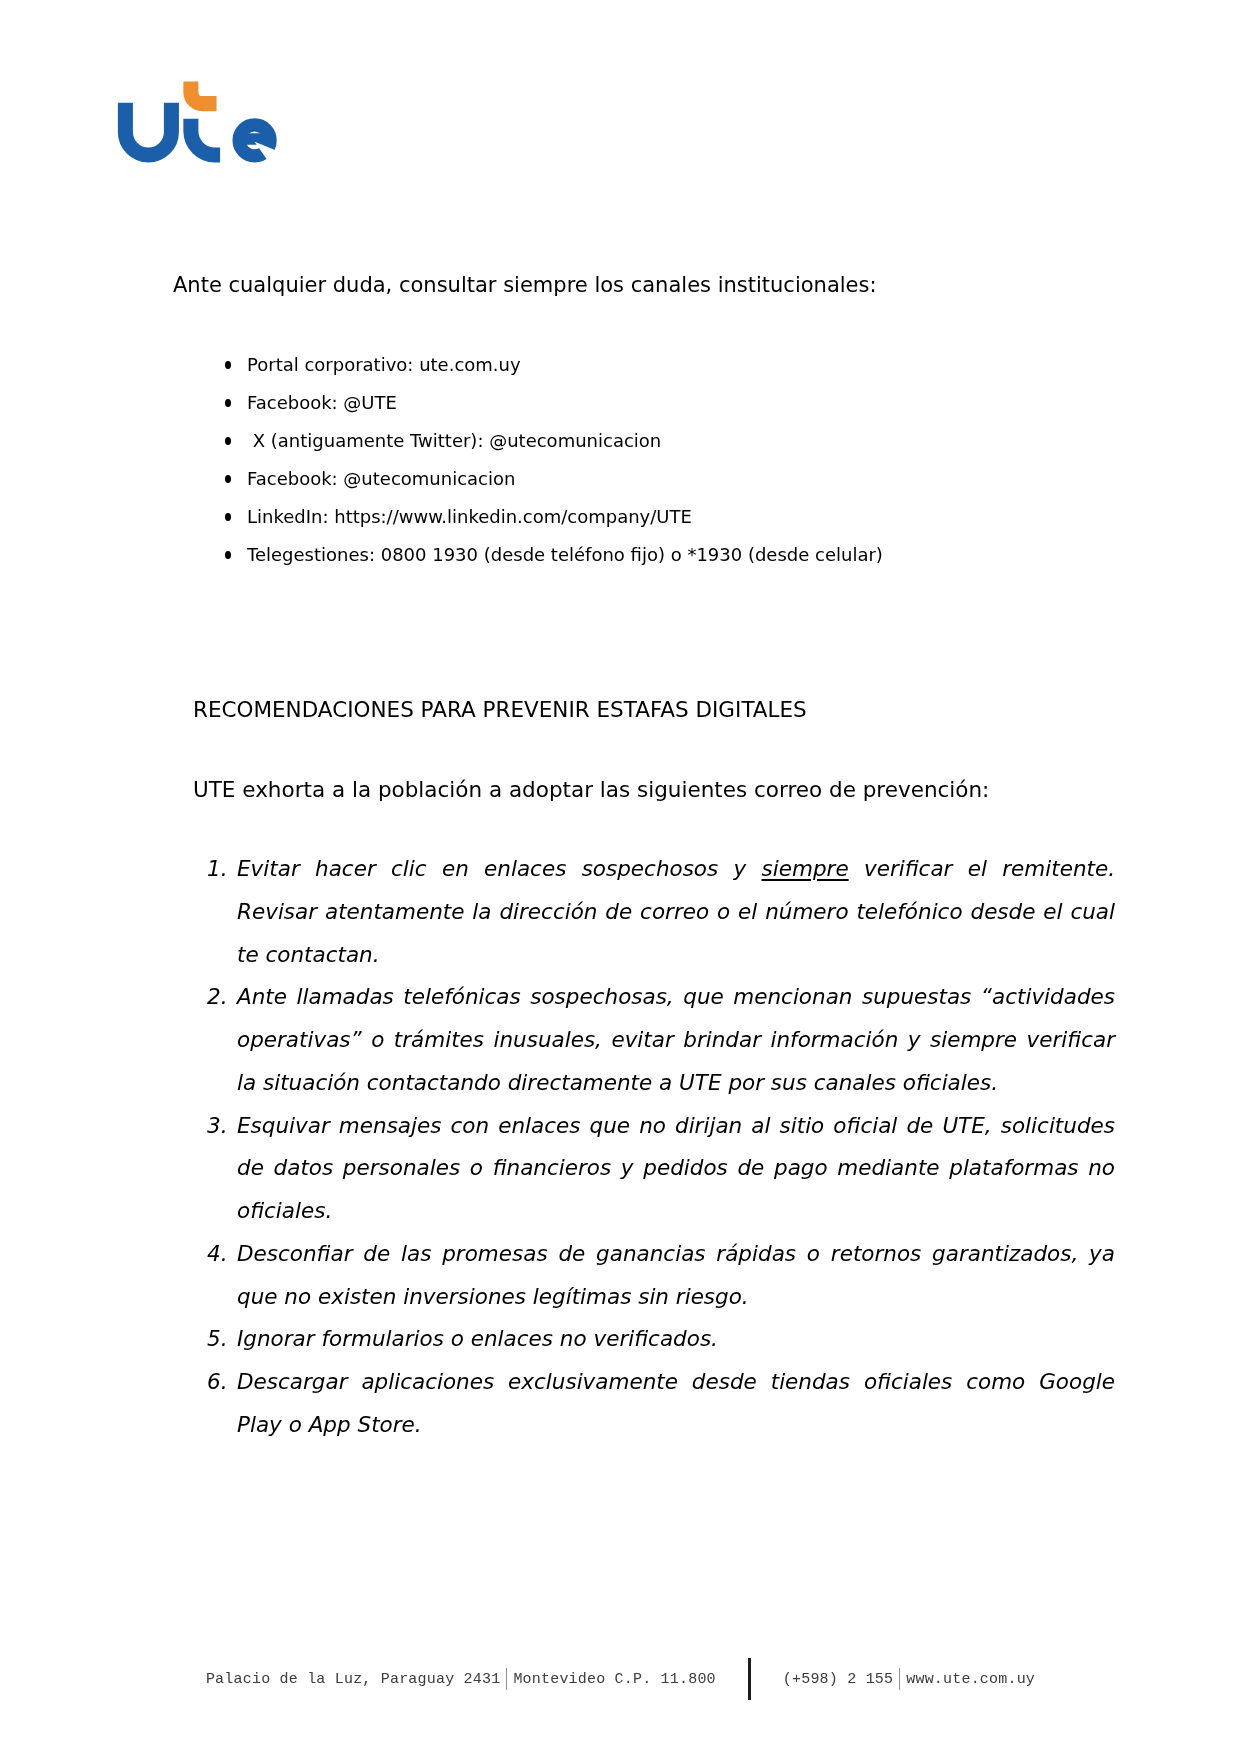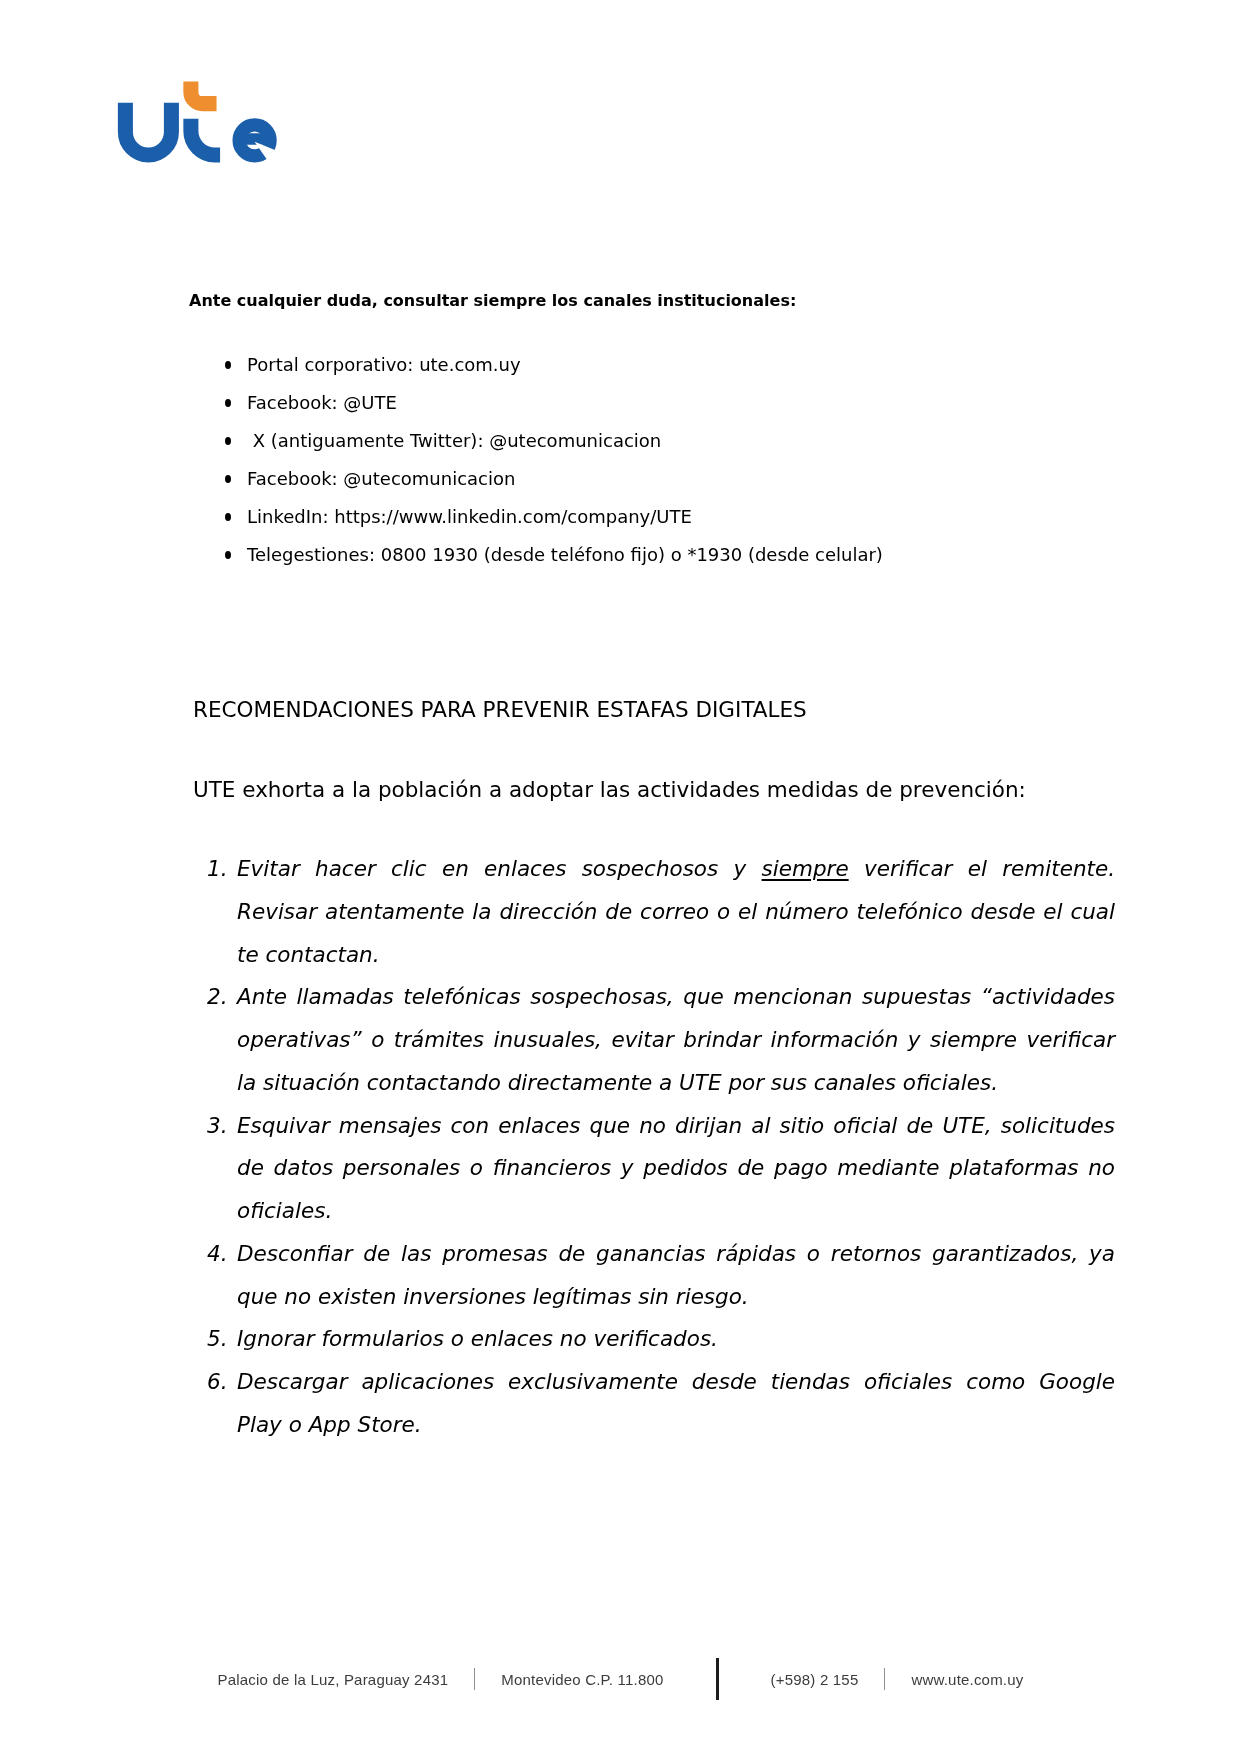--- a/index.html
+++ b/index.html
@@ -6,36 +6,36 @@
   html,body{margin:0;padding:0;background:#ffffff;}
   .page{
     position:relative;
     width:1241px;height:1755px;
     background:#ffffff;
     font-family:"DejaVu Sans",sans-serif;
     color:#000000;
     overflow:hidden;
   }
   .logo{position:absolute;left:113px;top:76px;width:177px;height:96px;}
-  .intro1{position:absolute;left:173px;top:270px;margin:16px;font-size:16px;line-height:30px;font-weight:bold;}
+  .intro1{position:absolute;left:173px;top:270px;margin:0;font-size:21px;line-height:30px;}
   .channels{position:absolute;left:157px;top:350px;width:928px;margin:0;padding:0;list-style:none;}
   .channels li{position:relative;padding-left:90px;line-height:30px;margin-bottom:8px;font-size:18px;}
   .channels .li-text{white-space:pre-wrap;}
   .bullet{position:absolute;left:68px;top:11px;width:6px;height:8px;background:#000;border-radius:50%;}
   .heading{position:absolute;left:193px;top:695px;margin:0;font-size:21.5px;line-height:30px;font-weight:normal;}
   .intro2{position:absolute;left:193px;top:775px;margin:0;font-size:21.5px;line-height:30px;}
   .measures{position:absolute;left:207px;top:848px;width:878px;margin:0;padding:0 0 0 30px;
     list-style:none;counter-reset:measure;font-style:italic;}
   .measures li{position:relative;counter-increment:measure;font-size:21.5px;line-height:42.75px;
     text-align:justify;}
   .measures li::before{content:counter(measure) ".";position:absolute;left:-30px;top:0;
     text-align:left;}
   .u-underline{text-decoration:underline;text-underline-offset:3px;}
   .footer{position:absolute;left:0;right:0;top:1658px;display:flex;justify-content:center;align-items:center;
-    gap:26px;font-family:Liberation Sans, sans-serif;font-size:15px;color:#3c3c3c;letter-spacing:0.2px;}
+    gap:6px;font-family:Liberation Mono, monospace;font-size:15px;color:#3c3c3c;letter-spacing:0.2px;}
   .fdiv{width:1px;height:22px;background:#909090;}
   .fdiv-main{width:3px;height:42px;background:#1c1c1c;margin:0 26px;}
 </style>
 </head>
 <body>
 
 <div class="page">
 
   <div class="logo">
     <svg width="177" height="96" viewBox="0 0 200 108" xmlns="http://www.w3.org/2000/svg">
@@ -58,21 +58,21 @@
     <li><span class="bullet"></span><span class="li-text">Portal corporativo: ute.com.uy</span></li>
     <li><span class="bullet"></span><span class="li-text">Facebook: @UTE</span></li>
     <li><span class="bullet"></span><span class="li-text"> X (antiguamente Twitter): @utecomunicacion</span></li>
     <li><span class="bullet"></span><span class="li-text">Facebook: @utecomunicacion</span></li>
     <li><span class="bullet"></span><span class="li-text">LinkedIn: https://www.linkedin.com/company/UTE</span></li>
     <li><span class="bullet"></span><span class="li-text">Telegestiones: 0800 1930 (desde teléfono fijo) o *1930 (desde celular)</span></li>
   </ul>
 
   <h2 class="heading">RECOMENDACIONES PARA PREVENIR ESTAFAS DIGITALES</h2>
 
-  <p class="intro2">UTE exhorta a la población a adoptar las actividades medidas de prevención:</p>
+  <p class="intro2">UTE exhorta a la población a adoptar las siguientes correo de prevención:</p>
 
   <ol class="measures">
     <li><span>Evitar hacer clic en enlaces sospechosos y </span><span class="u-underline">siempre</span><span> verificar el remitente. Revisar atentamente la dirección de correo o el número telefónico desde el cual te contactan.</span></li>
     <li><span>Ante llamadas telefónicas sospechosas, que mencionan supuestas “actividades operativas” o trámites inusuales, evitar brindar información y siempre verificar la situación contactando directamente a UTE por sus canales oficiales.</span></li>
     <li><span>Esquivar mensajes con enlaces que no dirijan al sitio oficial de UTE, solicitudes de datos personales o financieros y pedidos de pago mediante plataformas no oficiales.</span></li>
     <li><span>Desconfiar de las promesas de ganancias rápidas o retornos garantizados, ya que no existen inversiones legítimas sin riesgo.</span></li>
     <li><span>Ignorar formularios o enlaces no verificados.</span></li>
     <li><span>Descargar aplicaciones exclusivamente desde tiendas oficiales como Google Play o App Store.</span></li>
   </ol>
 

